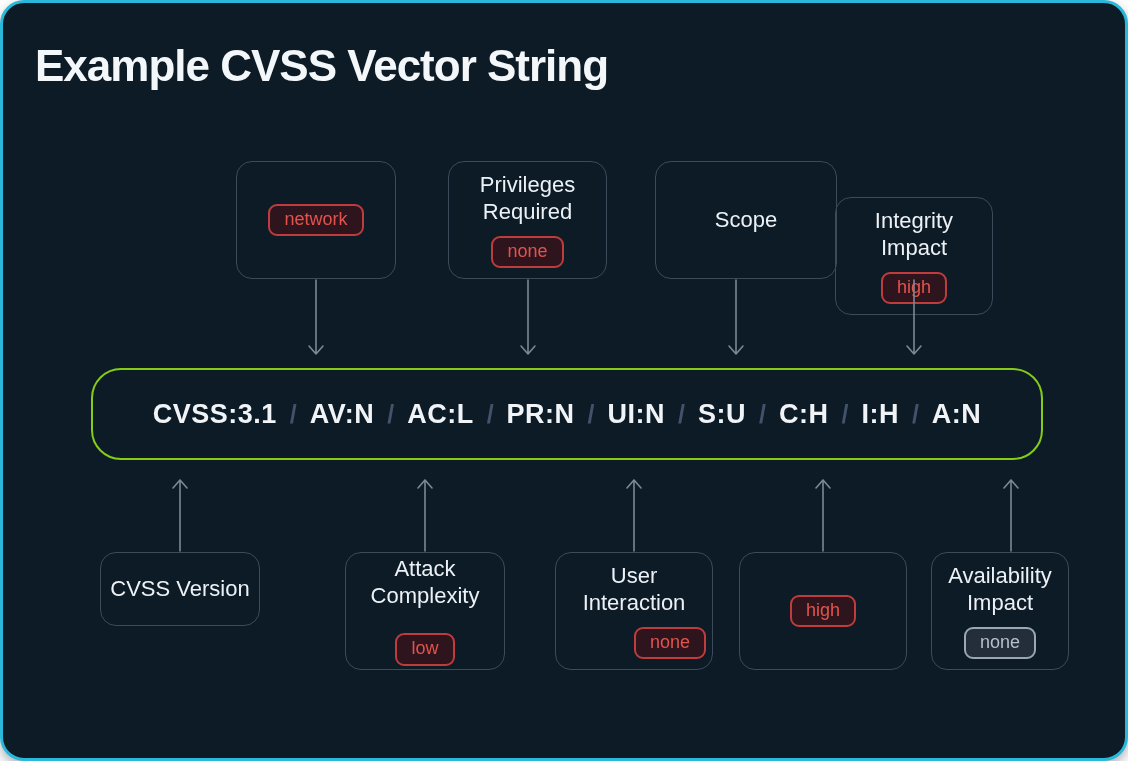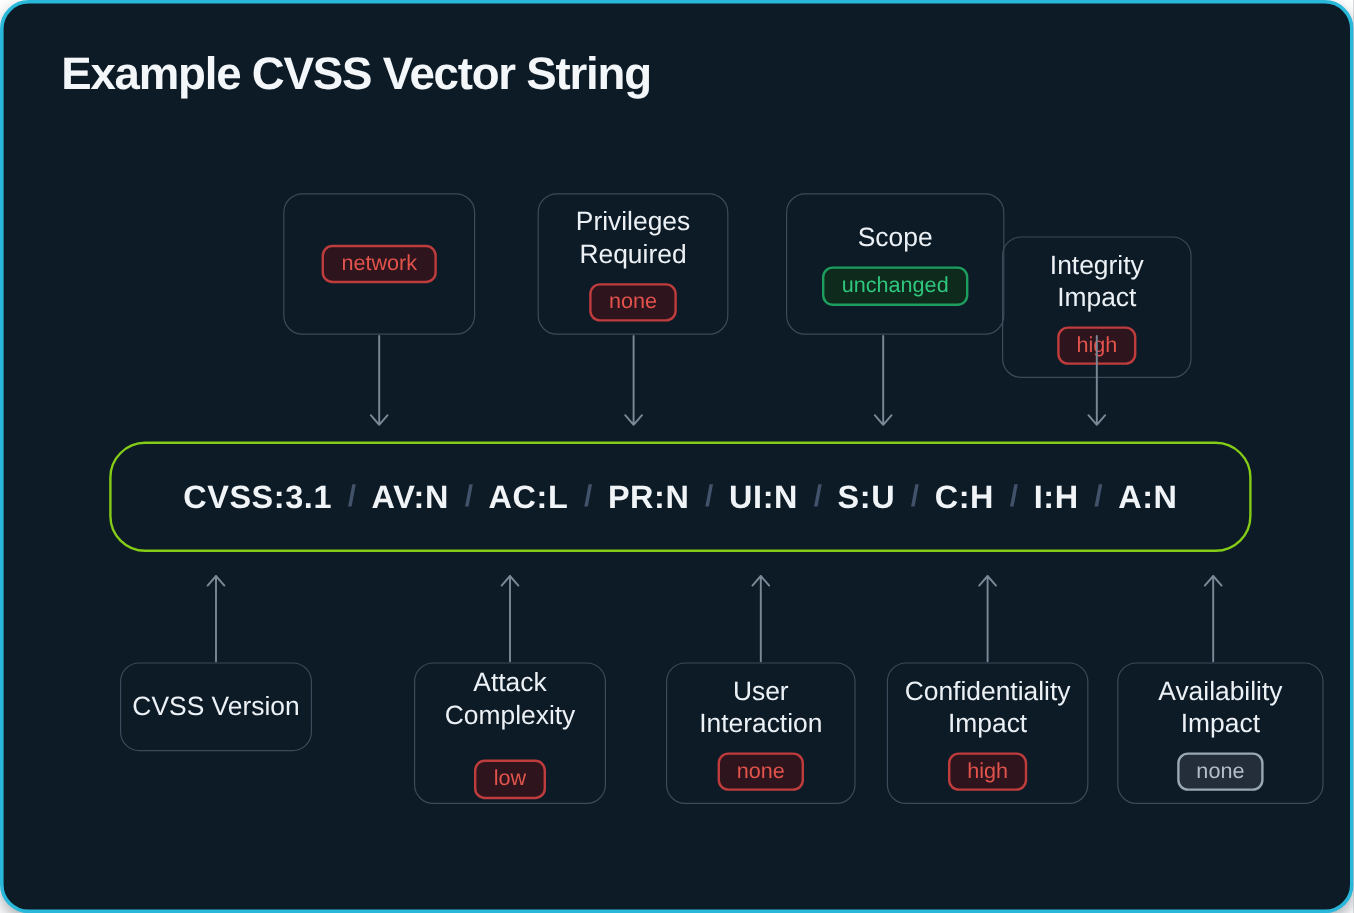--- a/index.html
+++ b/index.html
@@ -16,25 +16,25 @@
     width: 1128px;
     height: 761px;
     box-sizing: border-box;
     background: #0d1b27;
     border: 3px solid #29b8da;
     border-radius: 24px;
     box-shadow: 0 5px 12px rgba(90,100,110,0.5);
   }
   .title {
     position: absolute;
-    left: 48px;
+    left: 32px;
     top: 38px;
     margin: 0;
     color: #f4f7f9;
-    font-size: 38px;
+    font-size: 44px;
     font-weight: 700;
     letter-spacing: -1px;
   }
   .pbox {
     position: absolute;
     box-sizing: border-box;
     border: 1.5px solid #3c4a59;
     border-radius: 16px;
     display: flex;
     flex-direction: column;
@@ -115,21 +115,20 @@
     <span class="badge red">network</span>
   </div>
 
   <div class="pbox" style="left:445px; top:158px; width:159px; height:118px;">
     <div class="pbox-label">Privileges Required</div>
     <span class="badge red">none</span>
   </div>
 
   <div class="pbox" style="left:652px; top:158px; width:182px; height:118px;">
     <div class="pbox-label">Scope</div>
-    <span class="badge green">unchanged</span>
   </div>
 
   <div class="pbox" style="left:832px; top:158px; width:158px; height:118px;margin-top:36px;">
     <div class="pbox-label">Integrity Impact</div>
     <span class="badge red">high</span>
   </div>
 
   <div class="vector-bar">
     <span class="seg">CVSS:3.1</span>
     <span class="sep">/</span>
@@ -152,31 +151,30 @@
 
   <div class="pbox" style="left:97px; top:549px; width:160px; height:74px;">
     <div class="pbox-label">CVSS Version</div>
   </div>
 
   <div class="pbox" style="left:342px; top:549px; width:160px; height:118px;gap:23px;">
     <div class="pbox-label">Attack Complexity</div>
     <span class="badge red">low</span>
   </div>
 
-  <div class="pbox" style="left:552px; top:549px; width:158px; height:118px;">
+  <div class="pbox" style="left:552px; top:549px; width:158px; height:118px;align-items:flex-end;">
     <div class="pbox-label">User Interaction</div>
     <span class="badge red">none</span>
   </div>
 
   <div class="pbox" style="left:736px; top:549px; width:168px; height:118px;">
-    <div class="pbox-label">Confidentiality Impact</div>
     <span class="badge red">high</span>
   </div>
 
-  <div class="pbox" style="left:928px; top:549px; width:172px; height:118px;">
+  <div class="pbox" style="left:928px; top:549px; width:138px; height:118px;">
     <div class="pbox-label">Availability Impact</div>
     <span class="badge gray">none</span>
   </div>
 
   <svg class="arrows" viewBox="0 0 1128 761">
 
     <g>
       <path d="M313 277 V351 M306 343 L313 351 L320 343"></path>
     </g>
     <g>

